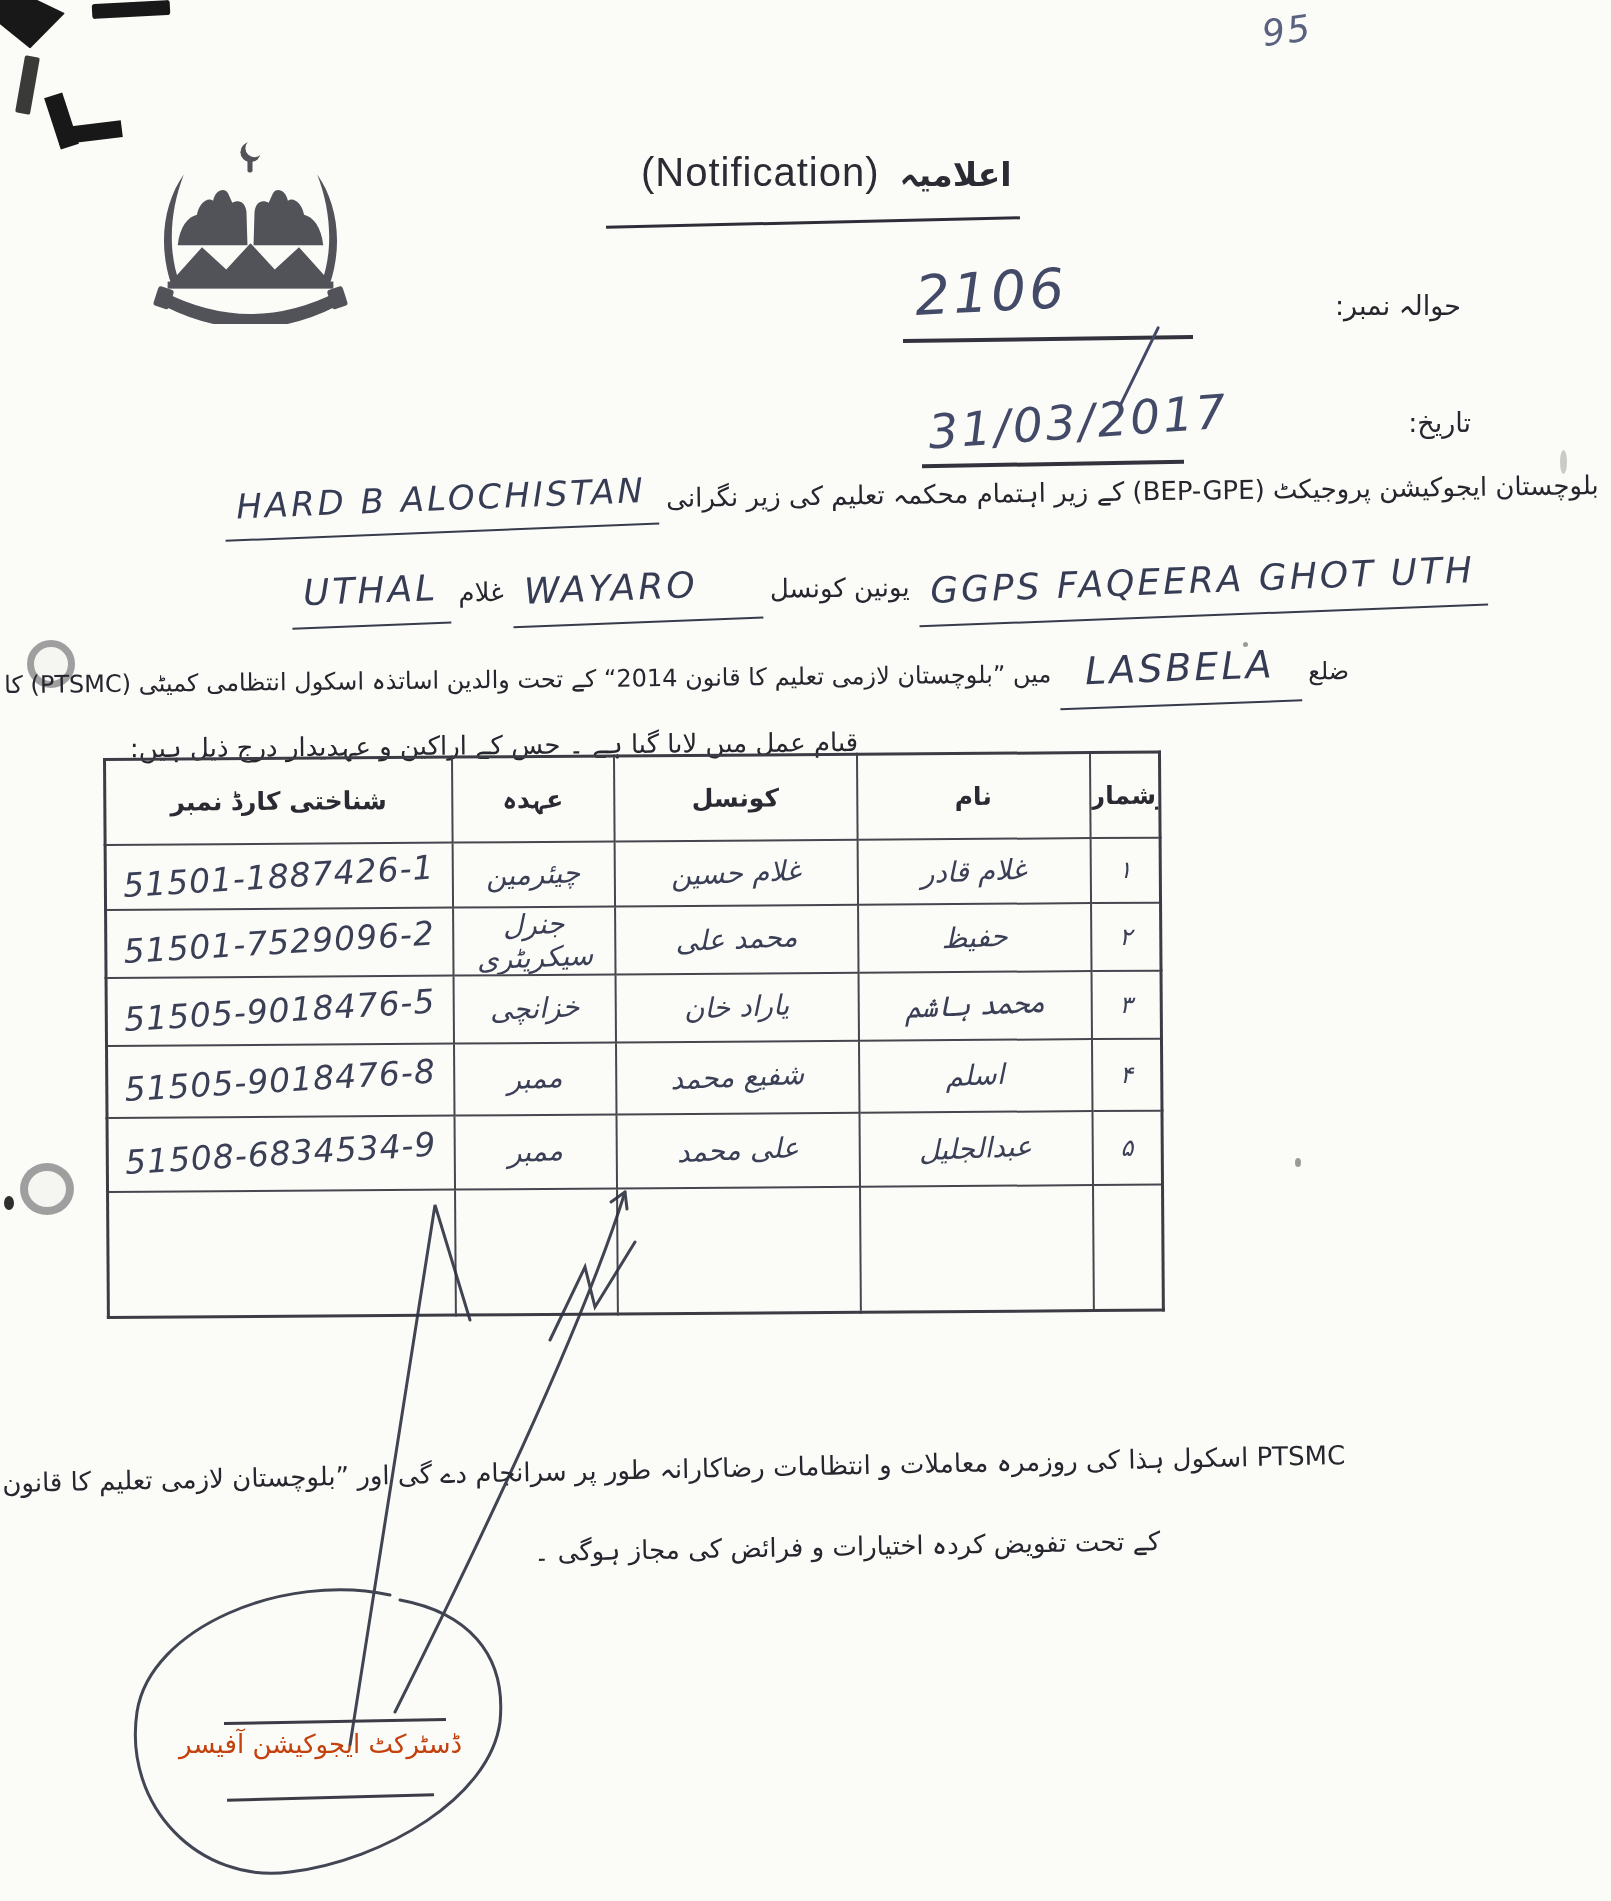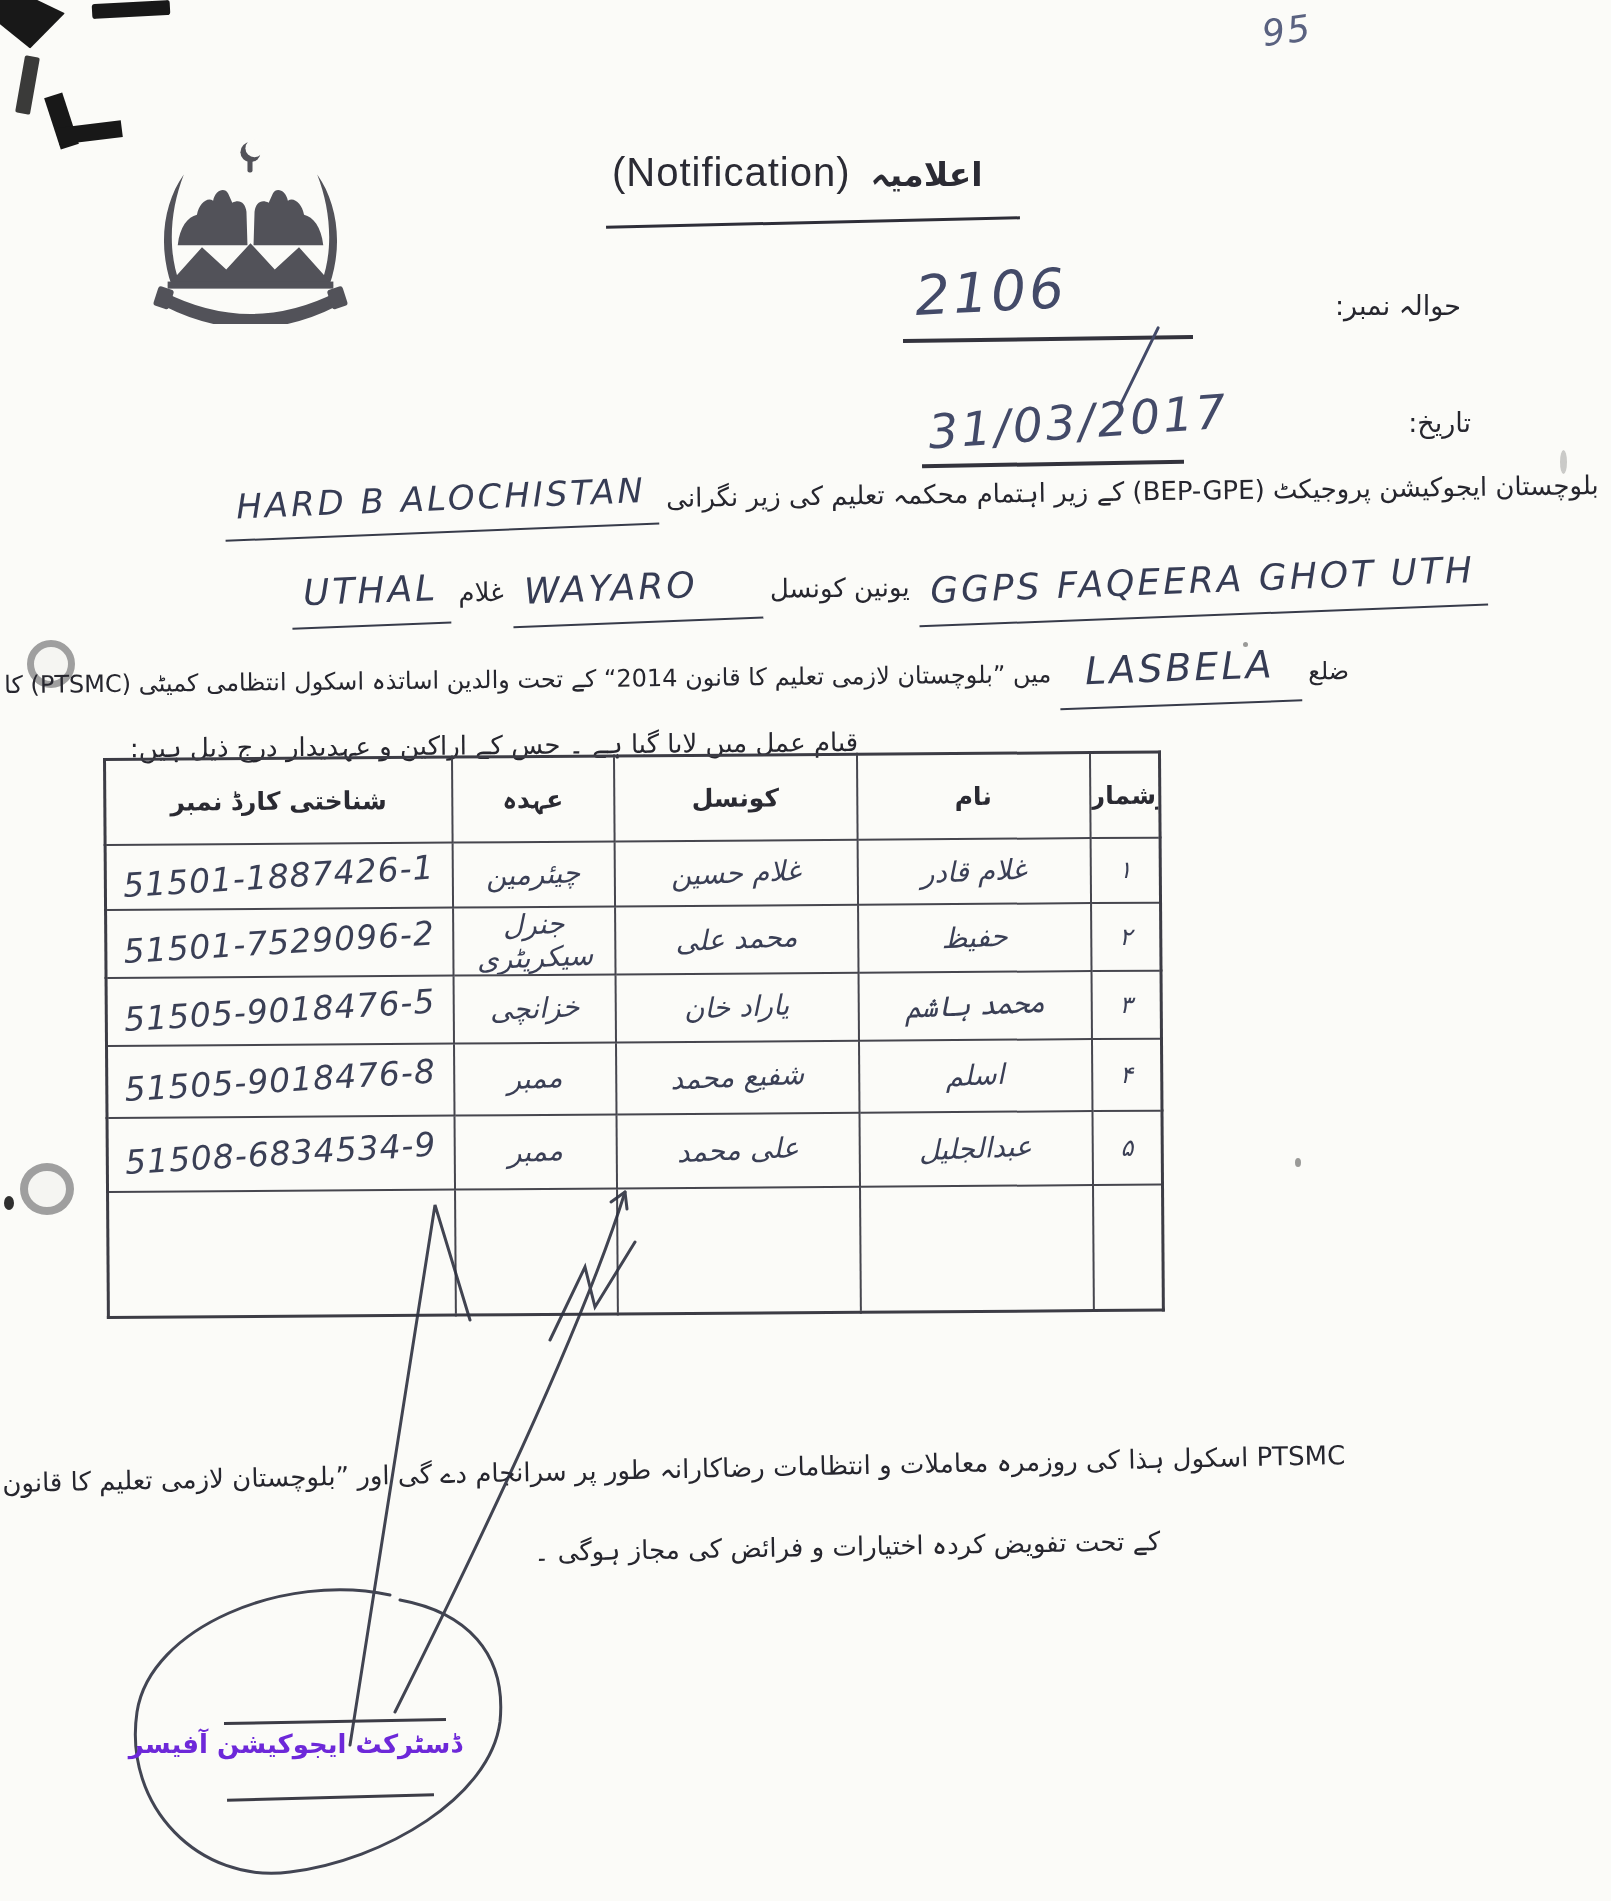--- a/index.html
+++ b/index.html
@@ -36,21 +36,21 @@
 
   
   .page-number {
     left: 1262px; top: 10px;
     font-size: 36px; font-style: italic; letter-spacing: 2px;
     color: #5a6280; transform: rotate(-8deg);
   }
   .logo { left: 148px; top: 132px; width: 205px; height: 192px; opacity: .88; filter: blur(.4px); }
 
   .title-row { left: 612px; top: 150px; display: flex; gap: 20px; align-items: baseline; white-space: nowrap; }
-  .title-en { font-family: "Liberation Sans", sans-serif; font-size: 40px; letter-spacing: 1px; color: #2b2b34; }
+  .title-en { font-family: "Liberation Sans", sans-serif; font-size: 40px; letter-spacing: 1px; color: #2b2b34; margin-left: 29px; }
   .title-ur { font-size: 33px; font-weight: 600; color: #2b2b34; }
   .title-underline { left: 606px; top: 221px; width: 414px; height: 3px; background: #2e2e38; transform: rotate(-1.3deg); }
 
   .hand-big { font-style: italic; color: #434a68; letter-spacing: 3px; white-space: nowrap; }
   .ref-value  { left: 915px; top: 260px; font-size: 55px; transform: rotate(-3deg); }
   .ref-underline { left: 903px; top: 337px; width: 290px; height: 3.5px; background: #33333d; transform: rotate(-.8deg); }
   .ref-flourish { left: 1138px; top: 322px; width: 3px; height: 88px; background: #434a68; transform: rotate(26deg); border-radius: 2px; }
   .date-value { left: 928px; top: 394px; font-size: 47px; transform: rotate(-4deg); }
   .date-underline { left: 922px; top: 462px; width: 262px; height: 3.5px; background: #33333d; transform: rotate(-1deg); }
   .field-label { font-size: 27px; color: #26262e; white-space: nowrap; }
@@ -96,21 +96,21 @@
   .fline { direction: rtl; white-space: nowrap; font-size: 26px; color: #26262e;
            transform-origin: 100% 50%; }
   .fl1 { top: 1440px; right: 266px; transform: rotate(-1.2deg); }
   .fl2 { top: 1526px; right: 451px; transform: rotate(-1deg); }
 
   .signature-svg { left: 95px; top: 1172px; }
   .sign-line { background: #3c3c46; height: 2.5px; }
   .sign-line-top { left: 224px; top: 1720px; width: 222px; transform: rotate(-1deg); }
   .sign-line-bottom { left: 227px; top: 1796px; width: 207px; transform: rotate(-1.5deg); }
   .signatory { left: 212px; top: 1729px; width: 250px; text-align: center;
-               font-size: 26px; font-weight: 700; color: #6d28d9; direction: rtl; white-space: nowrap; }
+               font-size: 26px; font-weight: 400; color: #c2410c; direction: rtl; white-space: nowrap; }
 </style>
 </head>
 <body>
 
 <div class="page">
 
   <div class="abs artifact artifact1"></div>
   <div class="abs artifact artifact2"></div>
   <div class="abs artifact artifact3"></div>
   <div class="abs artifact artifact4"></div>

